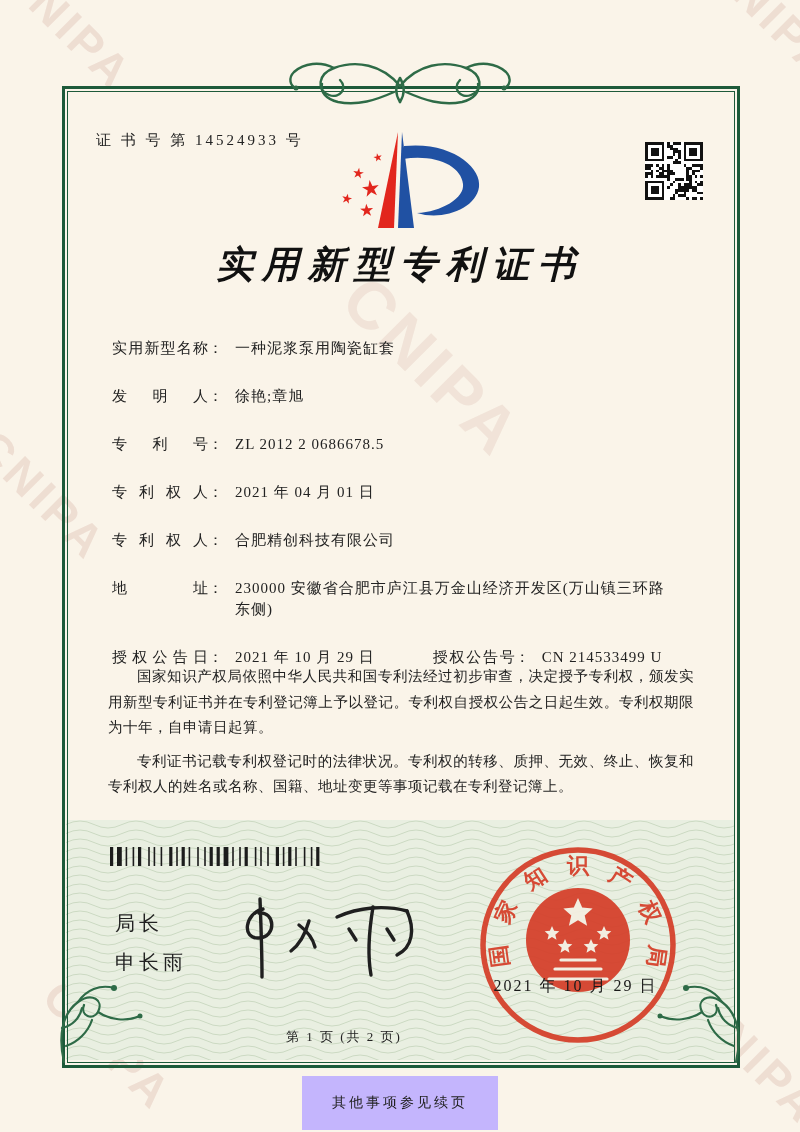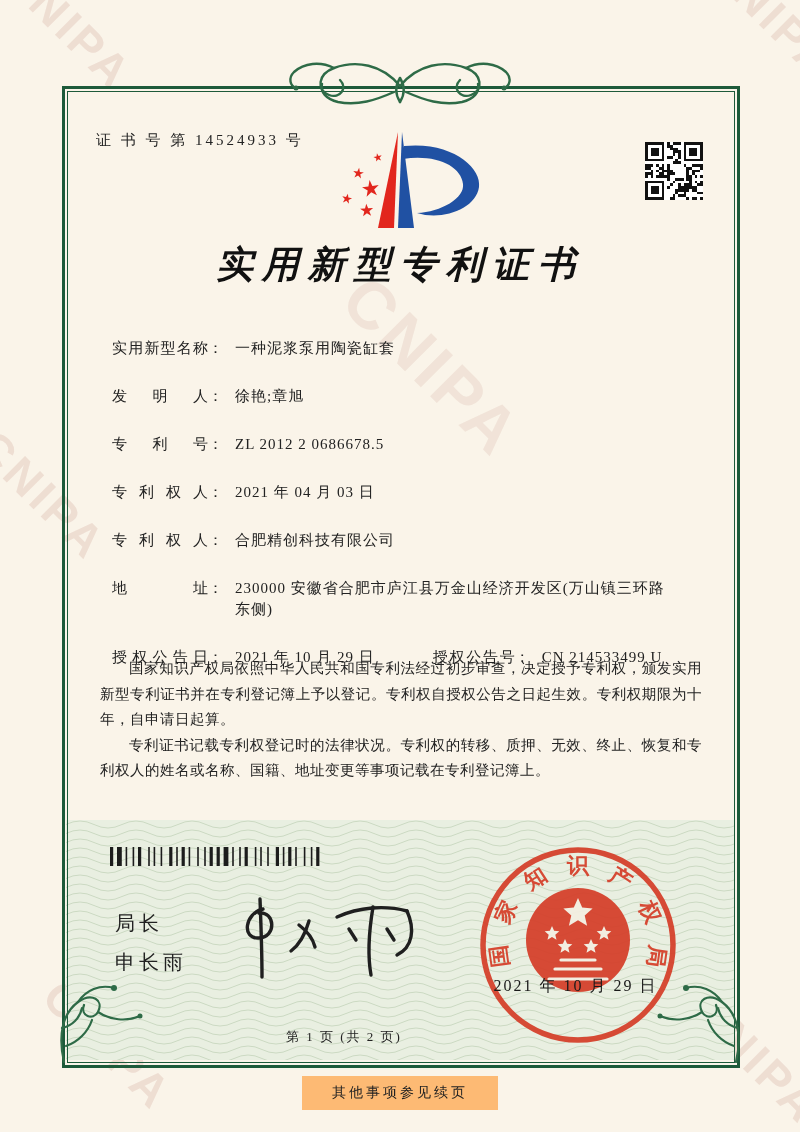--- a/index.html
+++ b/index.html
@@ -36,32 +36,32 @@
   .title{position:absolute; left:0; top:240px; width:800px; text-align:center;
     font-size:37px; font-weight:bold; letter-spacing:9px; color:#111; z-index:4;font-style:italic;}
   .fields{position:absolute; left:112px; top:338px; width:560px; z-index:4; font-size:15px;}
   .frow{margin-bottom:27px; line-height:21px; display:flex; align-items:flex-start;}
   .flabel{display:inline-block; width:96px; text-align:justify; text-align-last:justify; flex:0 0 96px;}
   .fcolon{flex:0 0 auto; margin-right:4px;}
   .fvalue{letter-spacing:1px; max-width:430px;margin-left:8px;}
   .grant-gap{margin-left:58px;}
   .paras{position:absolute; left:100px; top:656px; width:602px; z-index:4;
     font-size:14.5px; line-height:25.5px; text-align:justify; letter-spacing:.5px;}
-  .paras p{margin:0; text-indent:2em;}
+  .paras p{margin:8px; text-indent:2em;}
   .barcode{position:absolute; left:110px; top:847px; z-index:4;}
   .sig-block{position:absolute; left:115px; top:910px; z-index:4; font-size:20px; letter-spacing:4px;}
   .sig-block div{margin-bottom:12px;}
   .signature{position:absolute; left:225px; top:891px; z-index:5;}
   .seal{position:absolute; left:473px; top:840px; z-index:4; opacity:.94;}
   .seal-date{position:absolute; left:478px; top:976px; width:195px; text-align:center;
     font-size:16px; letter-spacing:2px; color:#1a1a1a; z-index:5;}
   .page-info{position:absolute; left:0; top:1028px; width:688px; text-align:center;
     font-size:13px; letter-spacing:2px; z-index:4;}
   .note-box{position:absolute; left:50%; top:1076px; transform:translateX(-50%);
-    background:#fdba74; padding:8px 30px; font-size:14px; letter-spacing:3px; z-index:4;}
+    background:#c4b5fd; padding:18px 30px; font-size:14px; letter-spacing:3px; z-index:4;}
 </style>
 </head>
 <body>
 
 <div class="page">
 
   <span class="wm" style="left:-12px; top:-2px;">CNIPA</span>
   <span class="wm" style="left:692px; top:-12px;">CNIPA</span>
   <span class="wm" style="left:-38px; top:468px;">CNIPA</span>
   <span class="wm wm-center" style="left:322px; top:328px;">CNIPA</span>
@@ -273,21 +273,21 @@
       <span class="fvalue">徐艳;章旭</span>
     </div>
     <div class="frow">
       <span class="flabel">专利号</span>
         <span class="fcolon">：</span>
       <span class="fvalue">ZL 2012 2 0686678.5</span>
     </div>
     <div class="frow">
       <span class="flabel">专利权人</span>
         <span class="fcolon">：</span>
-      <span class="fvalue">2021 年 04 月 03 日</span>
+      <span class="fvalue">2021 年 04 月 01 日</span>
     </div>
     <div class="frow">
       <span class="flabel">专利权人</span>
         <span class="fcolon">：</span>
       <span class="fvalue">合肥精创科技有限公司</span>
     </div>
     <div class="frow">
       <span class="flabel">地址</span>
         <span class="fcolon">：</span>
       <span class="fvalue">230000 安徽省合肥市庐江县万金山经济开发区(万山镇三环路东侧)</span>

